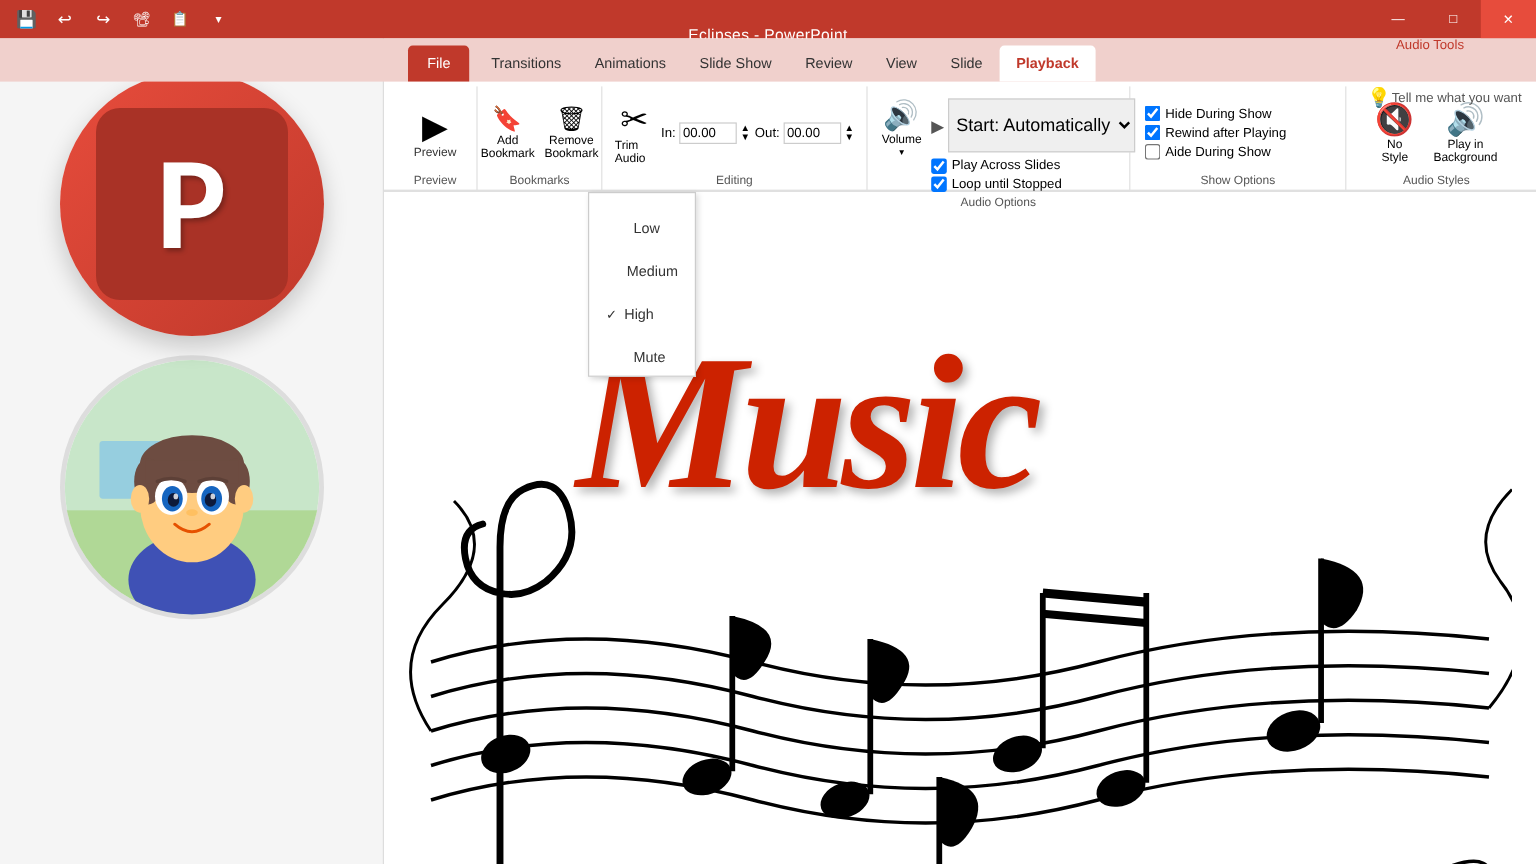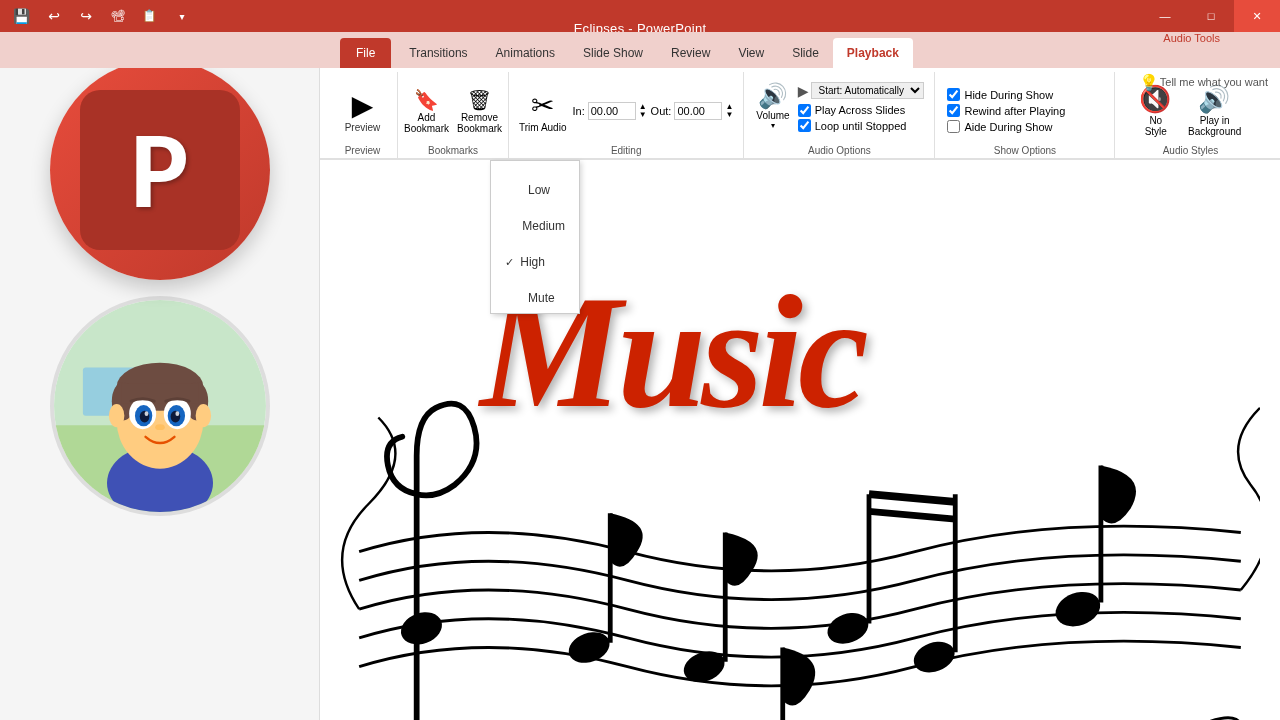--- a/index.html
+++ b/index.html
@@ -487,21 +487,21 @@
 
       <div style="display:flex;flex-direction:column;align-items:center;font-size:10px;cursor:pointer;padding:2px;">
         <span style="font-size:24px;">🔊</span>
         <span>Volume</span>
         <span style="font-size:8px;">▾</span>
       </div>
 
       <div style="display:flex;flex-direction:column;gap:2px;font-size:11px;margin-top:2px;">
         <div style="display:flex;align-items:center;gap:3px;margin-bottom:3px;">
           <span style="font-size:14px;color:#555;">▶</span>
-          <select style="font-size:10px;border:1px solid #ccc;padding:1px 2px;min-width:110px;">
+          <select style="font-size:15px;border:1px solid #ccc;padding:12px 2px;min-width:110px;">
             <option>Start: Automatically</option>
             <option>Start: On Click</option>
           </select>
         </div>
         <label style="display:flex;gap:4px;cursor:pointer;">
           <input type="checkbox" checked="" style="">
           <span>Play Across Slides</span>
         </label>
         <label style="display:flex;align-items:center;gap:4px;cursor:pointer;">
           <input type="checkbox" checked="" style="">

